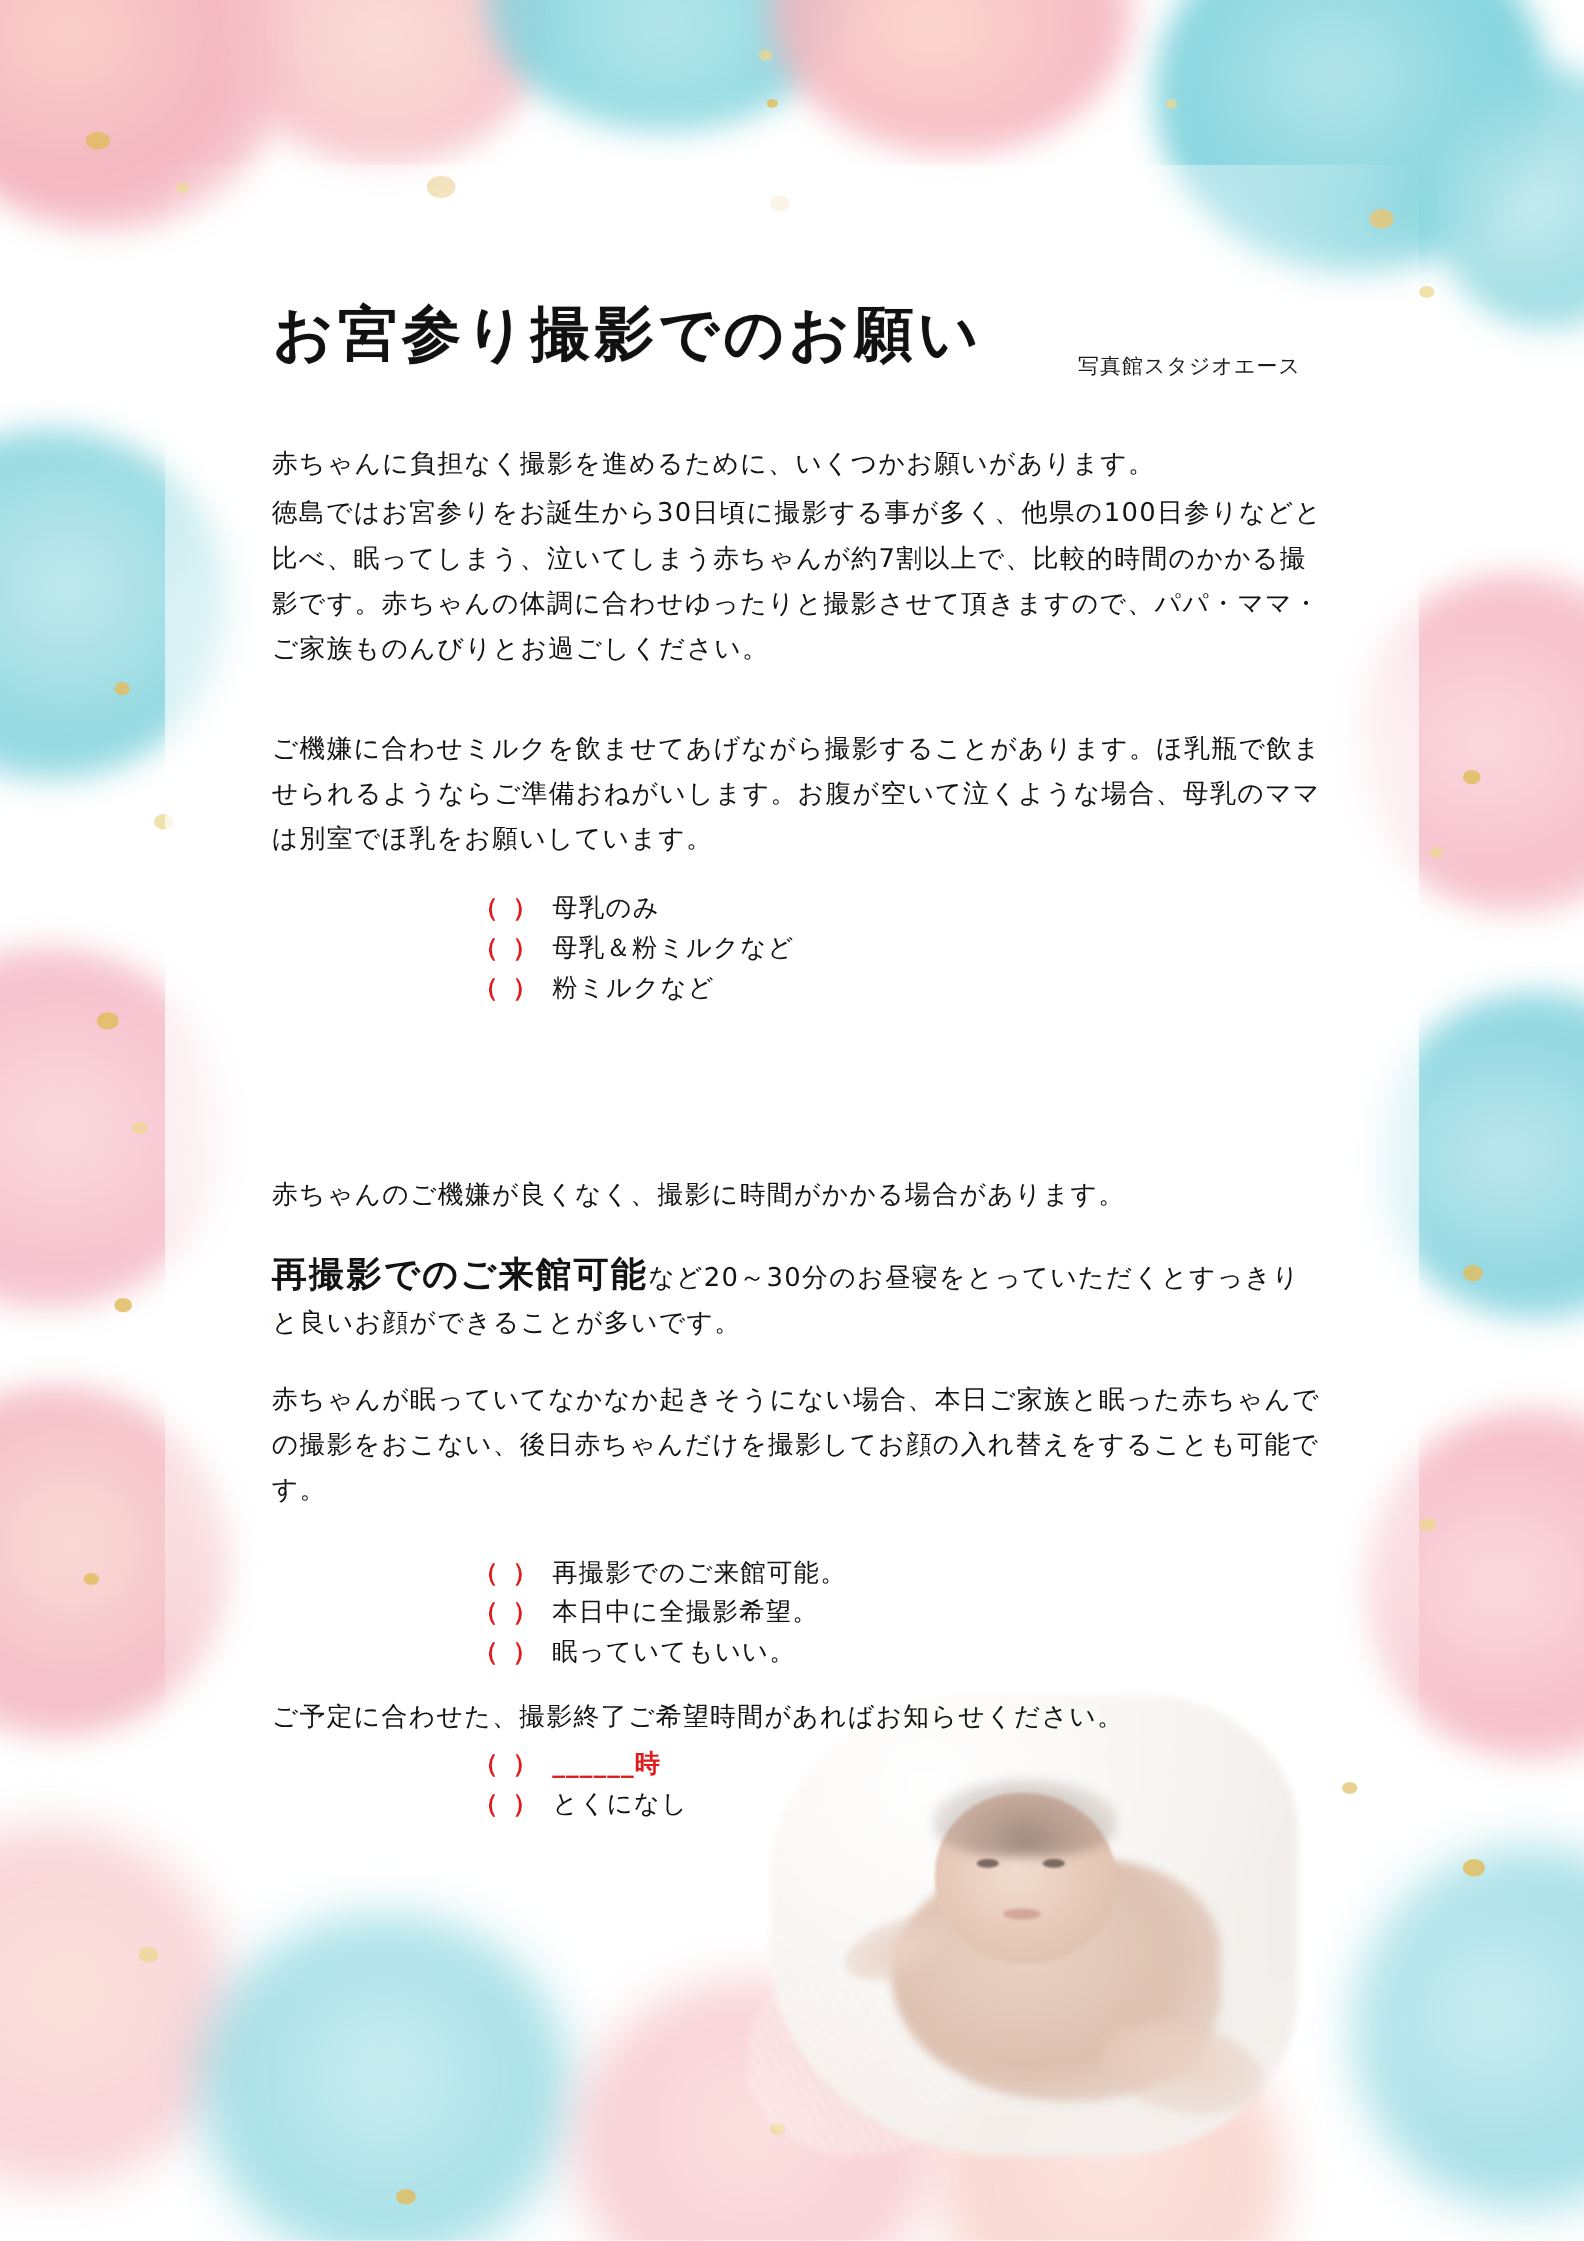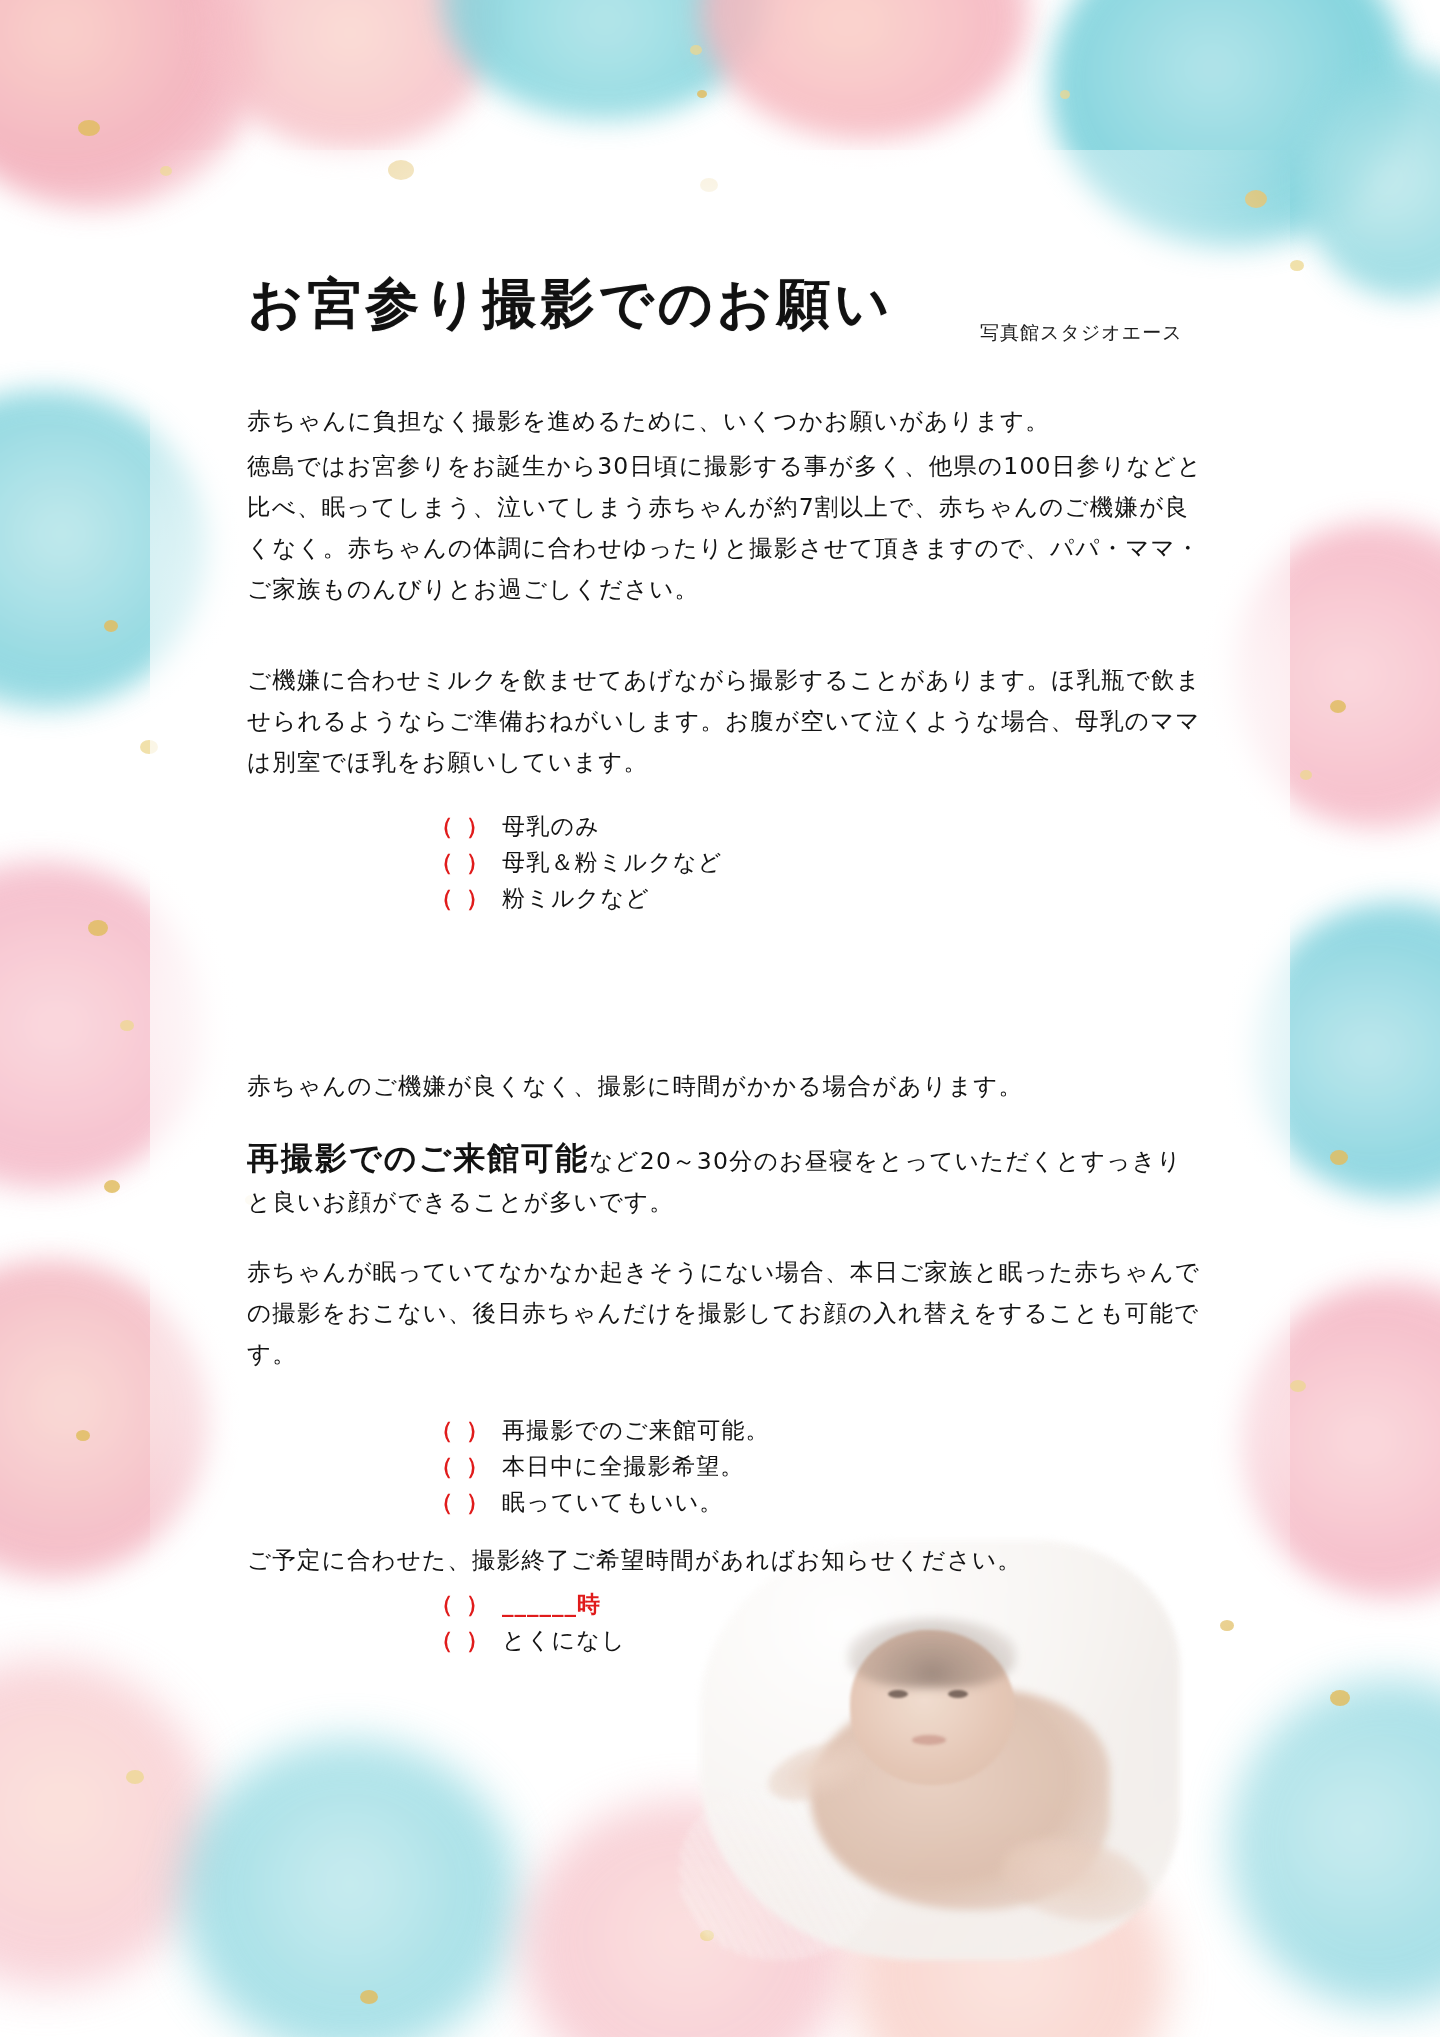--- a/index.html
+++ b/index.html
@@ -283,21 +283,21 @@
     <div class="mouth"></div>
   </div>
 
   <div id="content">
 
     <div class="doc-title">お宮参り撮影でのお願い</div>
     <div class="studio-name">写真館スタジオエース</div>
 
     <div class="para" style="top:374px;margin-top:27px;">赤ちゃんに負担なく撮影を進めるために、いくつかお願いがあります。</div>
 
-    <div class="para" style="top:446px;">徳島ではお宮参りをお誕生から30日頃に撮影する事が多く、他県の100日参りなどと比べ、眠ってしまう、泣いてしまう赤ちゃんが約7割以上で、赤ちゃんのご機嫌が良くなく。赤ちゃんの体調に合わせゆったりと撮影させて頂きますので、パパ・ママ・ご家族ものんびりとお過ごしください。</div>
+    <div class="para" style="top:446px;">徳島ではお宮参りをお誕生から30日頃に撮影する事が多く、他県の100日参りなどと比べ、眠ってしまう、泣いてしまう赤ちゃんが約7割以上で、比較的時間のかかる撮影です。赤ちゃんの体調に合わせゆったりと撮影させて頂きますので、パパ・ママ・ご家族ものんびりとお過ごしください。</div>
 
     <div class="para" style="top:660px;">ご機嫌に合わせミルクを飲ませてあげながら撮影することがあります。ほ乳瓶で飲ませられるようならご準備おねがいします。お腹が空いて泣くような場合、母乳のママは別室でほ乳をお願いしています。</div>
 
     <div class="choice-list" style="top:808px;">
       <div class="choice-row">
         <span class="paren">（</span><span class="paren">）</span><span>母乳のみ</span>
       </div>
       <div class="choice-row">
         <span class="paren">（</span><span class="paren">）</span><span>母乳＆粉ミルクなど</span>
       </div>

